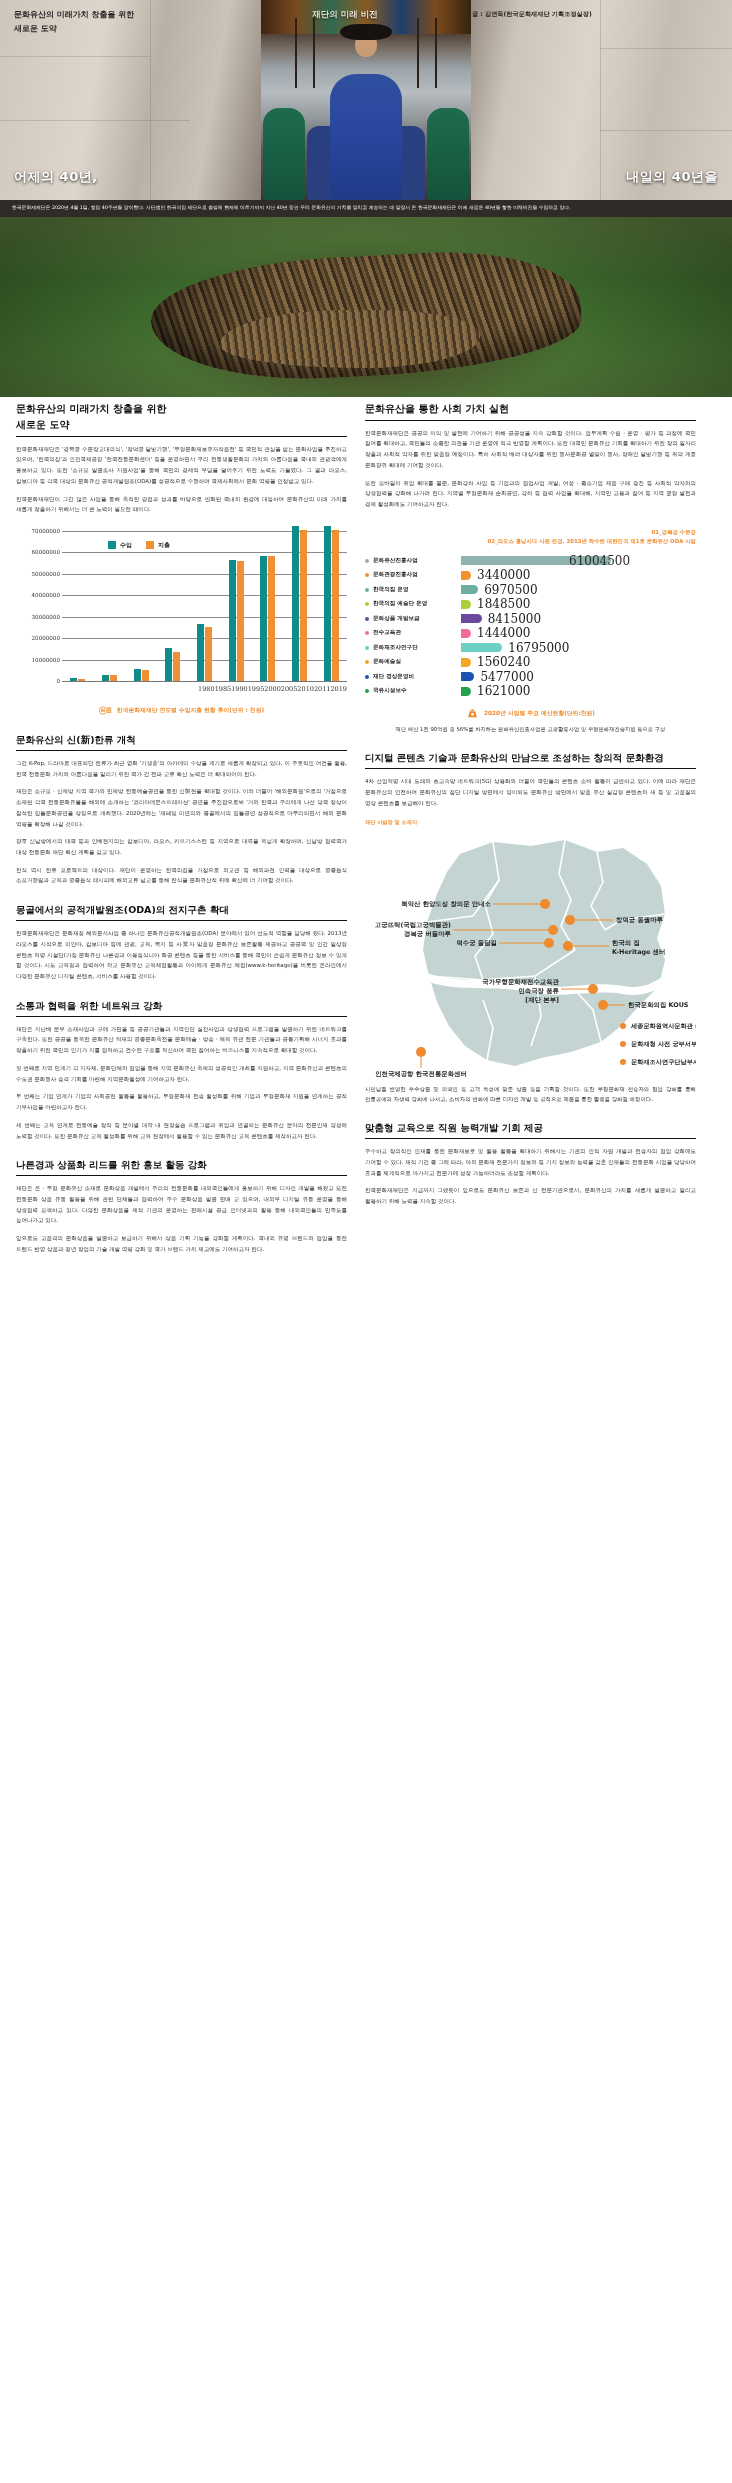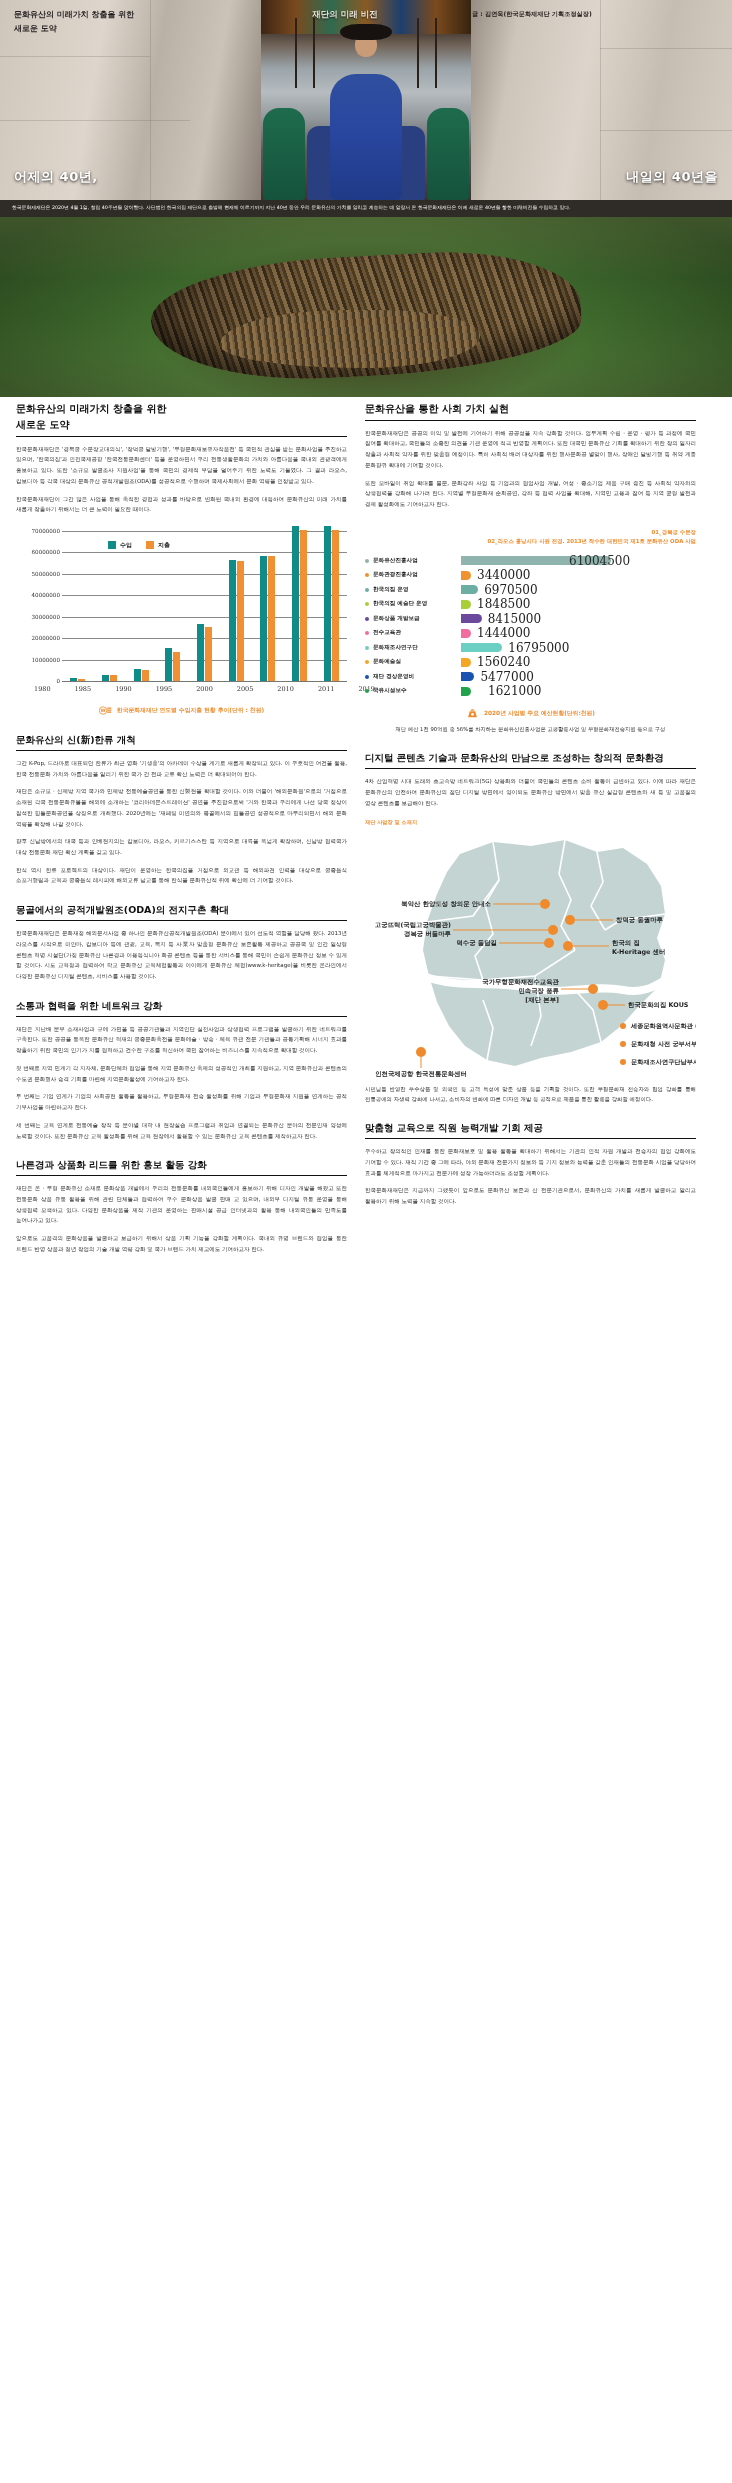--- a/index.html
+++ b/index.html
@@ -158,21 +158,21 @@
     position:absolute; left:0; width:44px; text-align:right;
     font-family:"DejaVu Serif","Liberation Serif",serif;
     font-size:5.6px; color:#333; transform:translateY(-50%);
   }
   .bars { position:absolute; left:46px; right:0; bottom:0; top:0;
           display:flex; align-items:flex-end; justify-content:space-around; }
   .grp { display:flex; align-items:flex-end; gap:1px; height:100%; }
   .bar { width:7px; }
   .bar.income { background:#0f8c87; }
   .bar.expense { background:#f09033; }
-  .xaxis { display:flex; justify-content:center; padding-left:46px; margin-top:4px;gap:24px; }
+  .xaxis { display:flex; justify-content:flex-end; padding-left:46px; margin-top:4px; }
   .xaxis span { font-family:"DejaVu Serif","Liberation Serif",serif; font-size:6.5px; color:#333; }
   .legend {
     position:absolute; left:92px; top:10px; display:flex; gap:14px; align-items:center; z-index:3;
   }
   .legend .item { display:flex; align-items:center; gap:4px; font-size:6px; font-weight:700; color:#222; }
   .legend .sw { width:8px; height:8px; }
   .legend .sw.income { background:#0f8c87; }
   .legend .sw.expense { background:#f09033; }
   .chart-cap {
     display:flex; align-items:center; justify-content:center; gap:5px;
@@ -471,21 +471,21 @@
             <span class="track">
               <span class="fill" style="width: 13.467px; background: rgb(26, 82, 176);"></span>
               <span class="val" style="left: 19.467px;">5477000</span>
             </span>
           </div>
           <div class="hrow">
             <span class="dot" style="background: rgb(34, 162, 74);"></span>
             <span class="lbl">국유시설보수</span>
             <span class="track">
               <span class="fill" style="width: 10px; background: rgb(34, 162, 74);"></span>
-              <span class="val" style="left: 27px;">1621000</span>
+              <span class="val" style="left: 16px;">1621000</span>
             </span>
           </div>
         </div>
 
       <div class="budget-cap">
         <svg class="coin-icon" viewBox="0 0 22 20">
           <path d="M6 6 L16 6 L19 17 L3 17 Z" fill="#ef8b2c"></path>
           <path d="M7 6 L9 2 L13 2 L15 6 Z" fill="#f5b06a"></path>
           <circle cx="11" cy="11.5" r="2.6" fill="#fff"></circle>
         </svg>

